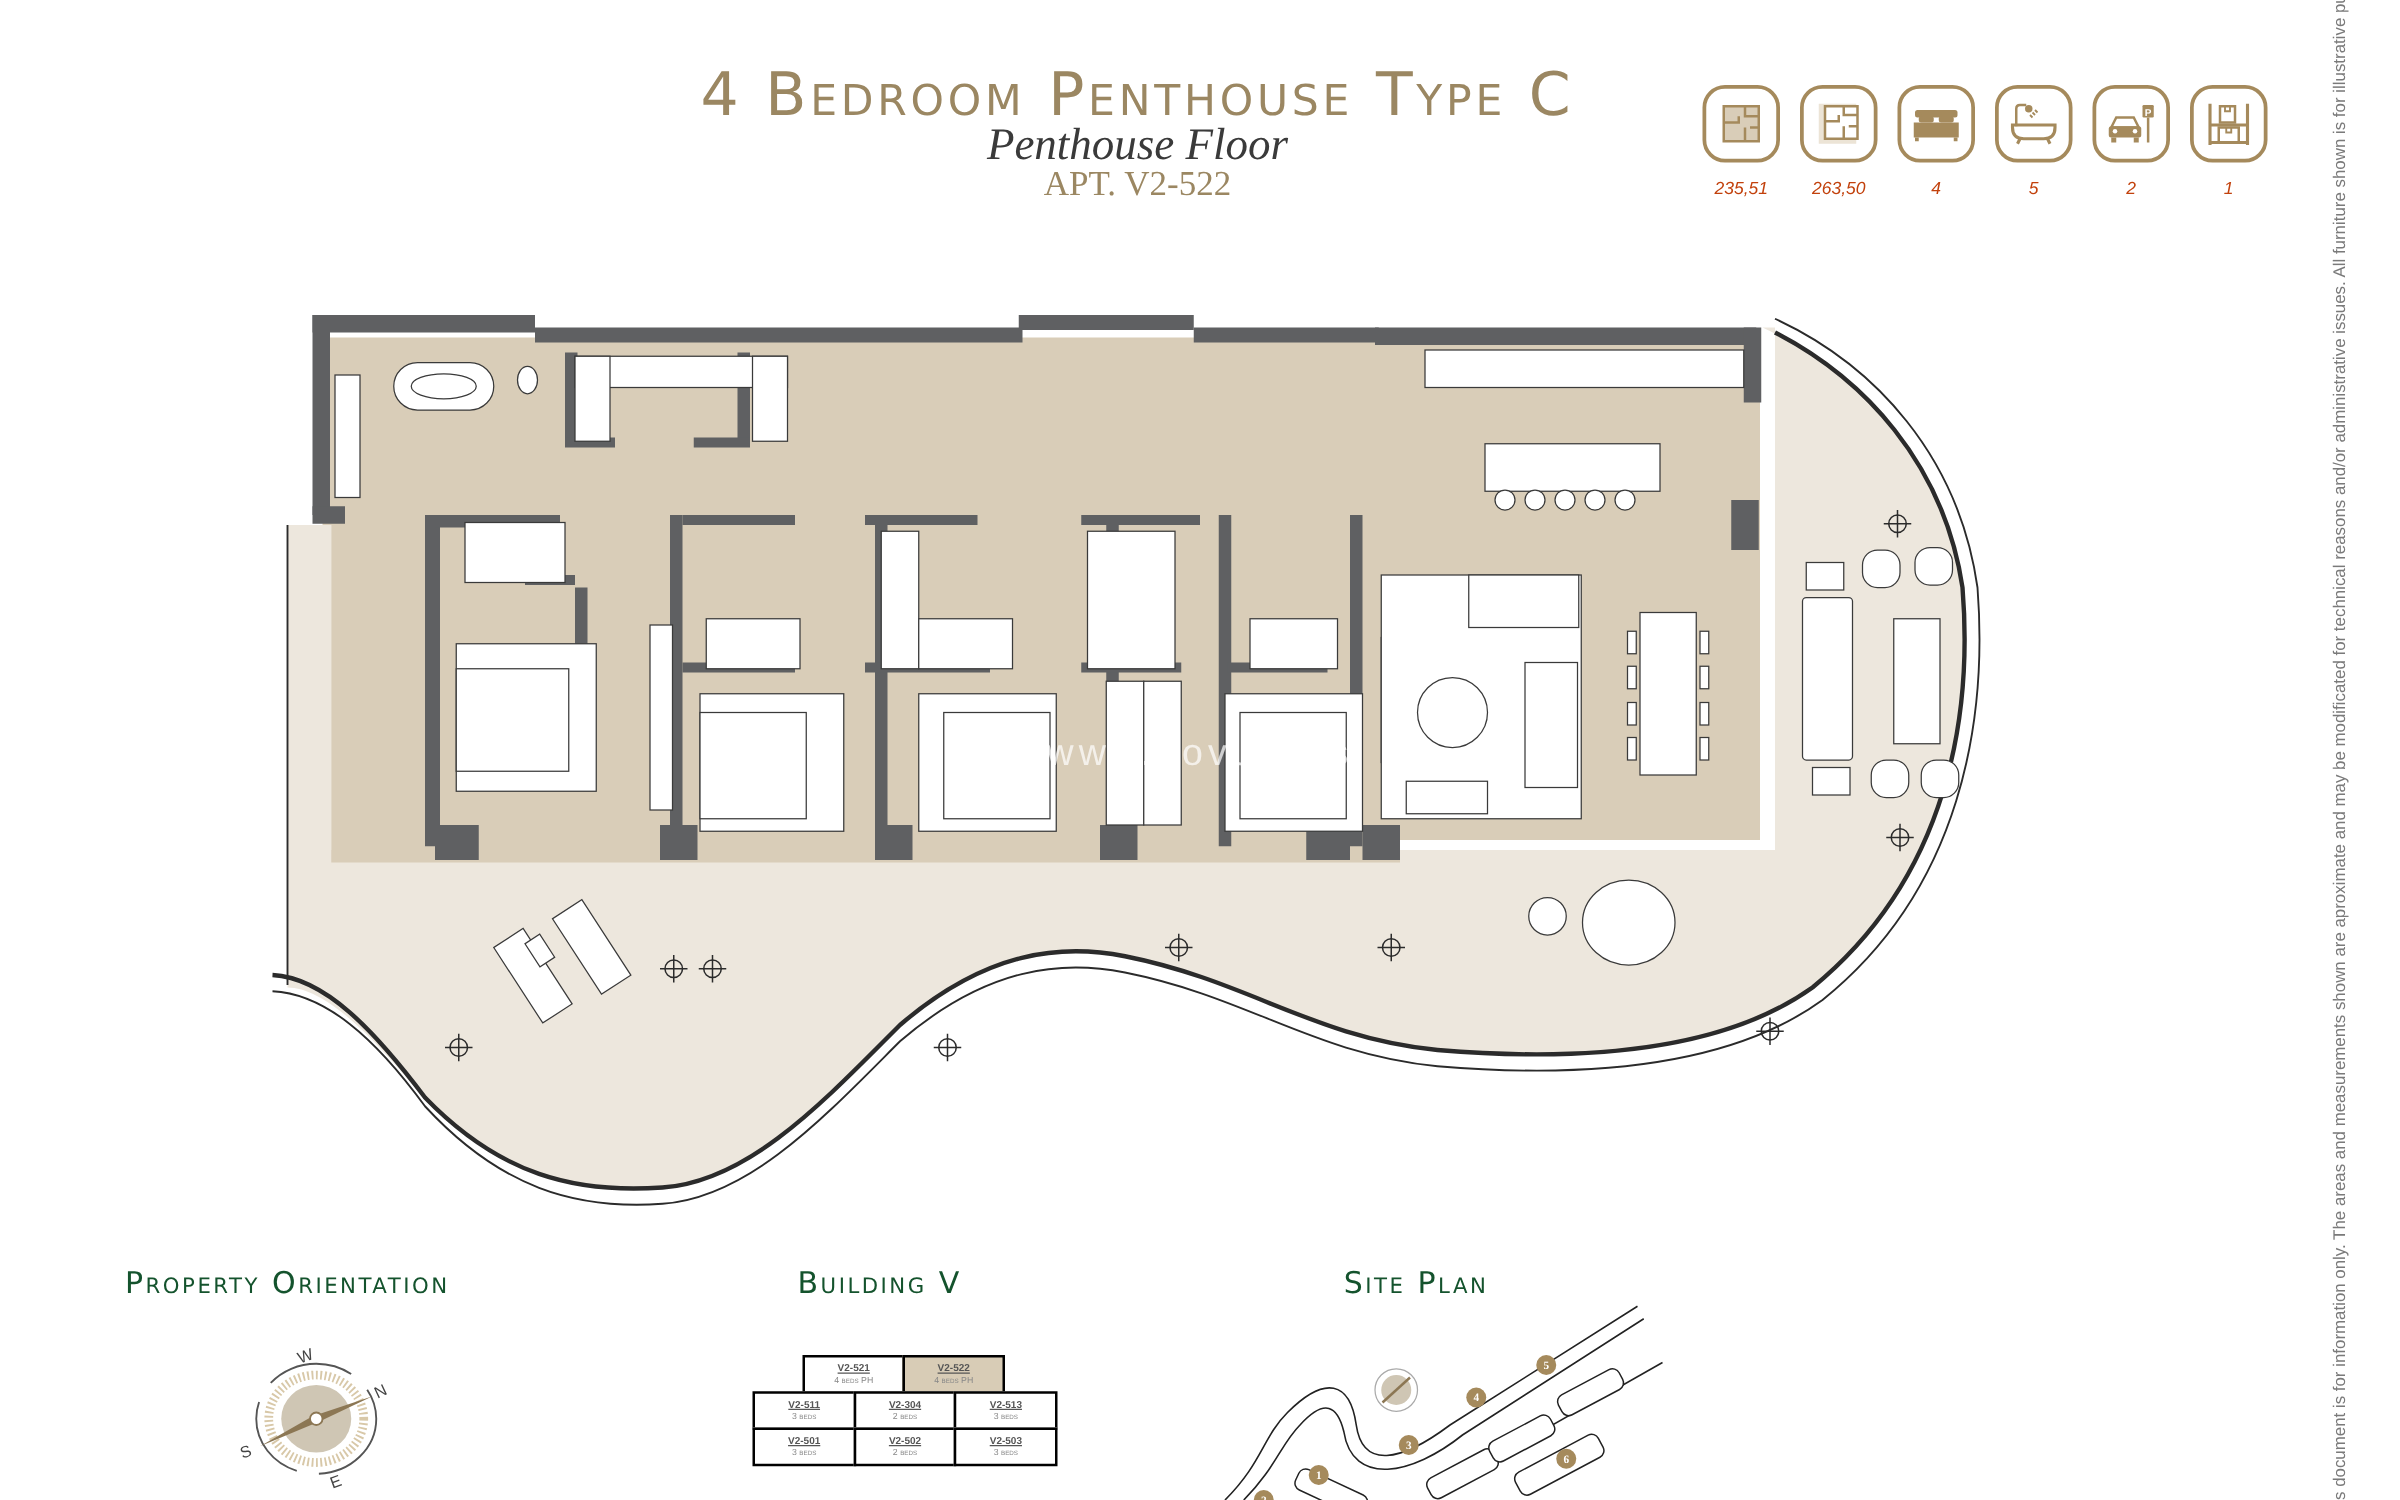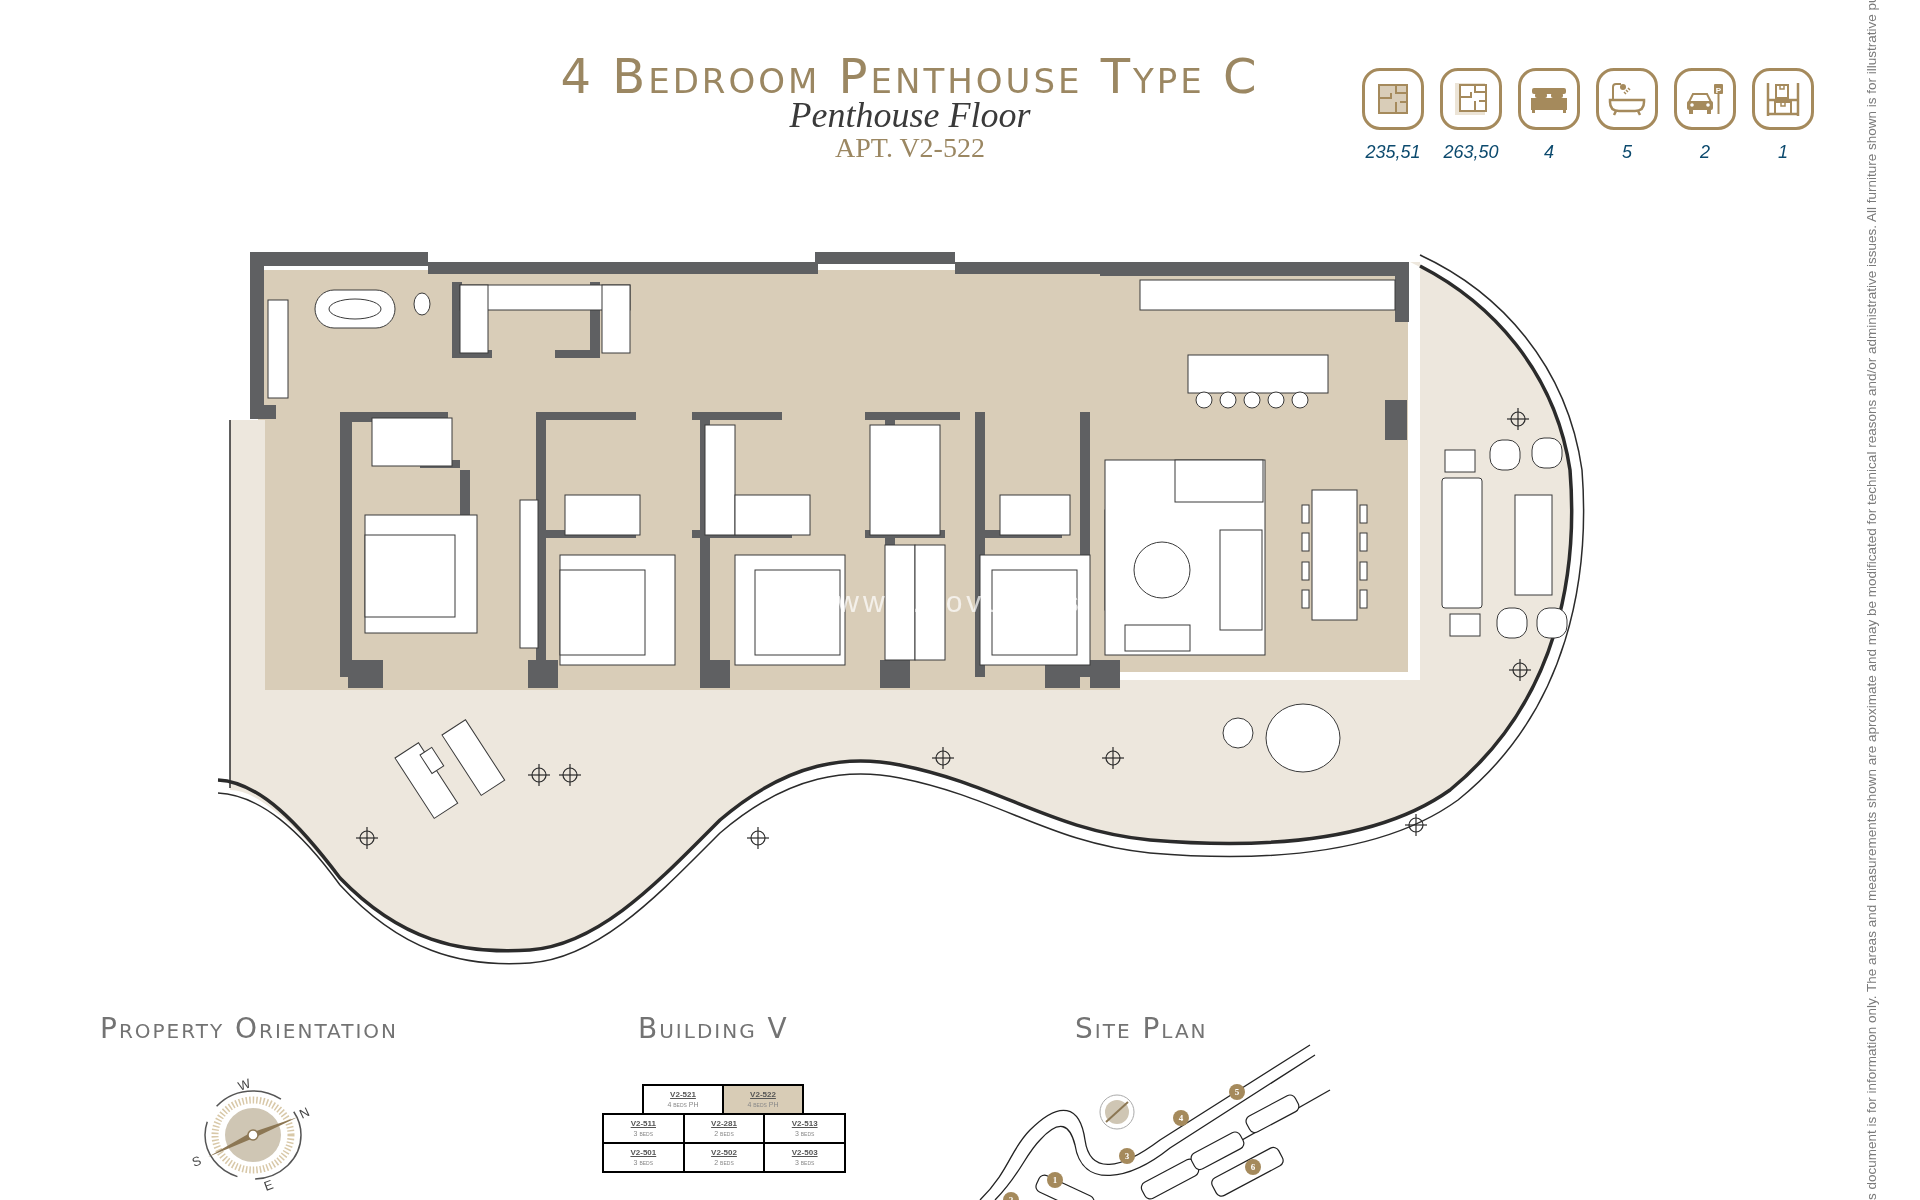--- a/index.html
+++ b/index.html
@@ -17,29 +17,29 @@
   .apt {
     left: 0; width: 1820px; top: 132px; text-align: center;
     font-family: "Liberation Serif", serif; font-size: 28px; color: #9b8762;
   }
   .icons { left: 1358px; top: 68px; width: 460px; height: 100px; display: flex; justify-content: space-between; }
   .icon-cell { width: 70px; display: flex; flex-direction: column; align-items: center; }
   .icon-box {
     width: 56px; height: 56px; border: 3px solid #a58a5c; border-radius: 18px;
     display: flex; align-items: center; justify-content: center; background: #fff;
   }
-  .icon-label { margin-top: 12px; font-size: 18px; font-style: italic; color: #0c4a6e; }
+  .icon-label { margin-top: 12px; font-size: 14px; font-style: italic; color: #c2410c; }
   .disclaimer {
     left: 1864px; top: 1200px; transform-origin: 0 0; transform: rotate(-90deg);
     width: 1200px; white-space: nowrap; font-size: 13.5px; color: #7a7a7a;
   }
   .plan { left: 210px; top: 240px; width: 1660px; height: 740px; }
   .section-h {
-    font-family: "DejaVu Sans", sans-serif; font-variant: small-caps; font-size: 28px;
-    letter-spacing: 2px; color: #737373; top: 1012px;
+    font-family: "DejaVu Sans", sans-serif; font-variant: small-caps; font-size: 24px;
+    letter-spacing: 2px; color: #14532d; top: 1012px;
   }
   .bgrid { left: 603px; top: 1085px; width: 242px; }
   .brow { display: flex; }
   .bcell {
     border: 2px solid #000000; background: #fff; text-align: center; height: 27px;
     display: flex; flex-direction: column; justify-content: center; margin: -1px;
   }
   .bcell .code { font-size: 8px; font-weight: bold; color: #555; text-decoration: underline; line-height: 10px; }
   .bcell .beds { font-size: 7px; color: #888; line-height: 9px; font-variant: small-caps; }
   .bcell.sel { background: #d8ccb6; }
@@ -338,21 +338,21 @@
       <div class="code">V2-522</div>
         <div class="beds">4 beds PH</div>
     </div>
   </div>
   <div class="brow">
     <div class="bcell" style="width:80px;">
         <div class="code">V2-511</div>
         <div class="beds">3 beds</div>
       </div>
     <div class="bcell" style="width:80px;">
-        <div class="code">V2-281</div>
+        <div class="code">V2-304</div>
         <div class="beds">2 beds</div>
       </div>
     <div class="bcell" style="width:80px;">
         <div class="code">V2-513</div>
         <div class="beds">3 beds</div>
       </div>
   </div>
   <div class="brow">
     <div class="bcell" style="width:80px;">
         <div class="code">V2-501</div>

